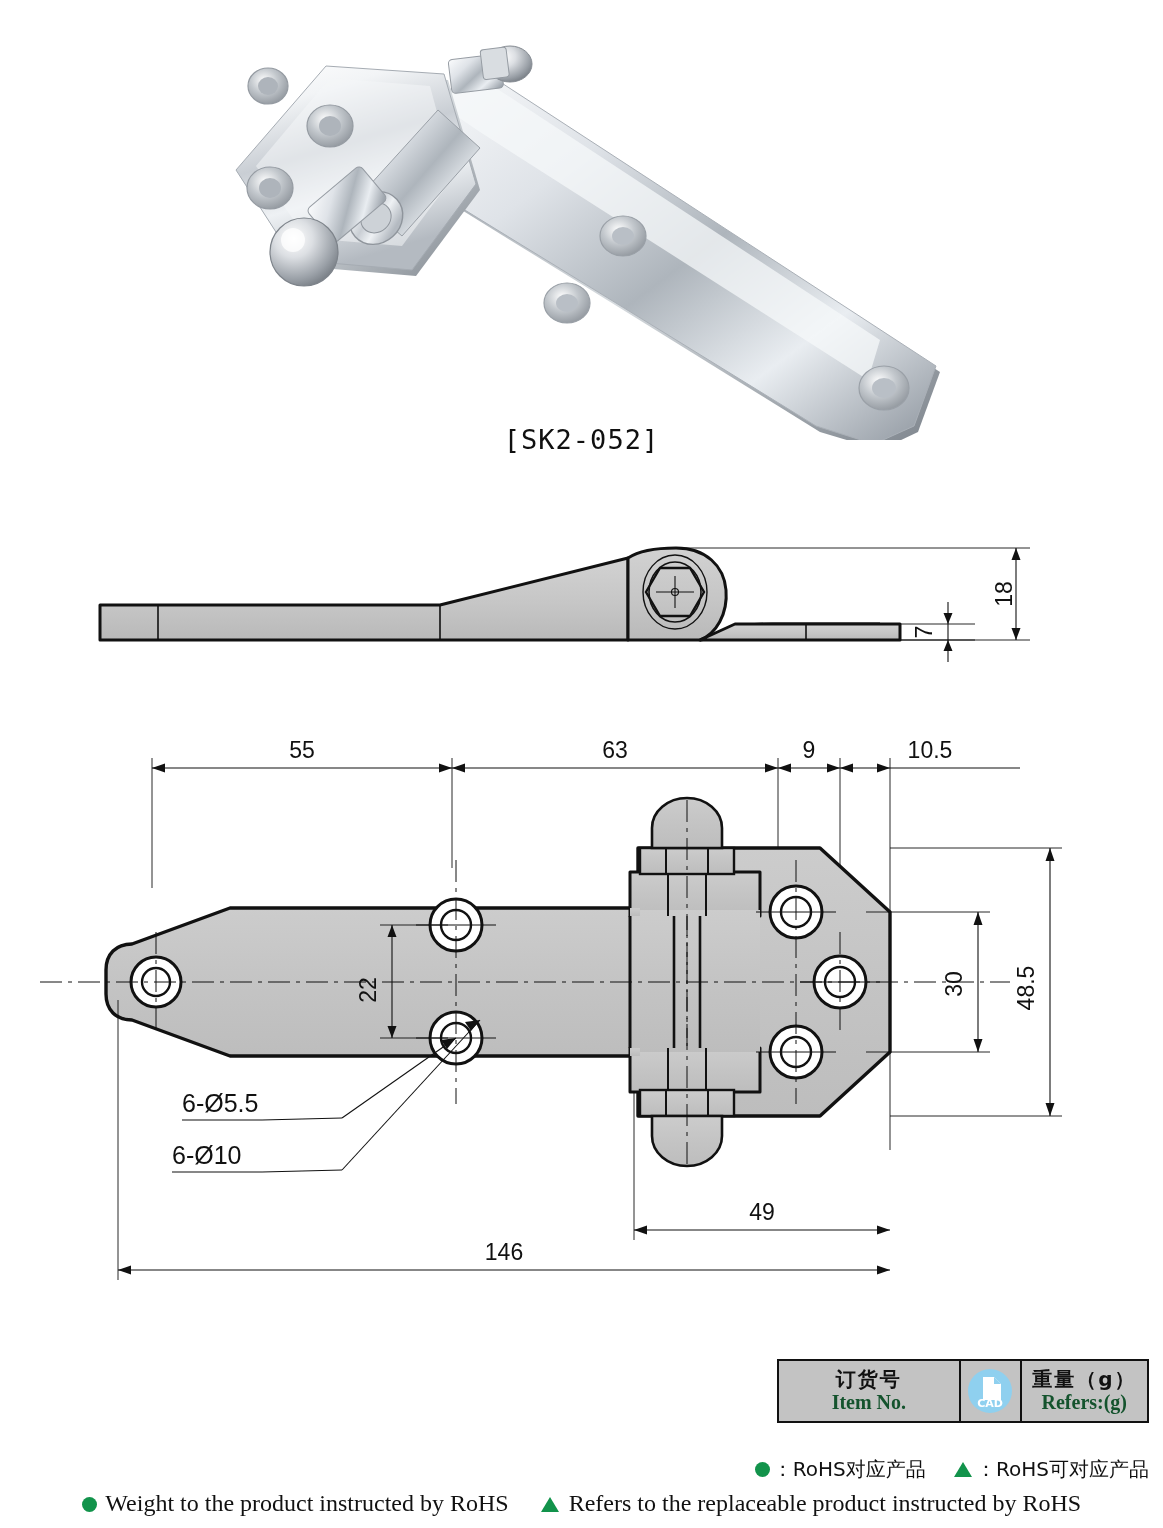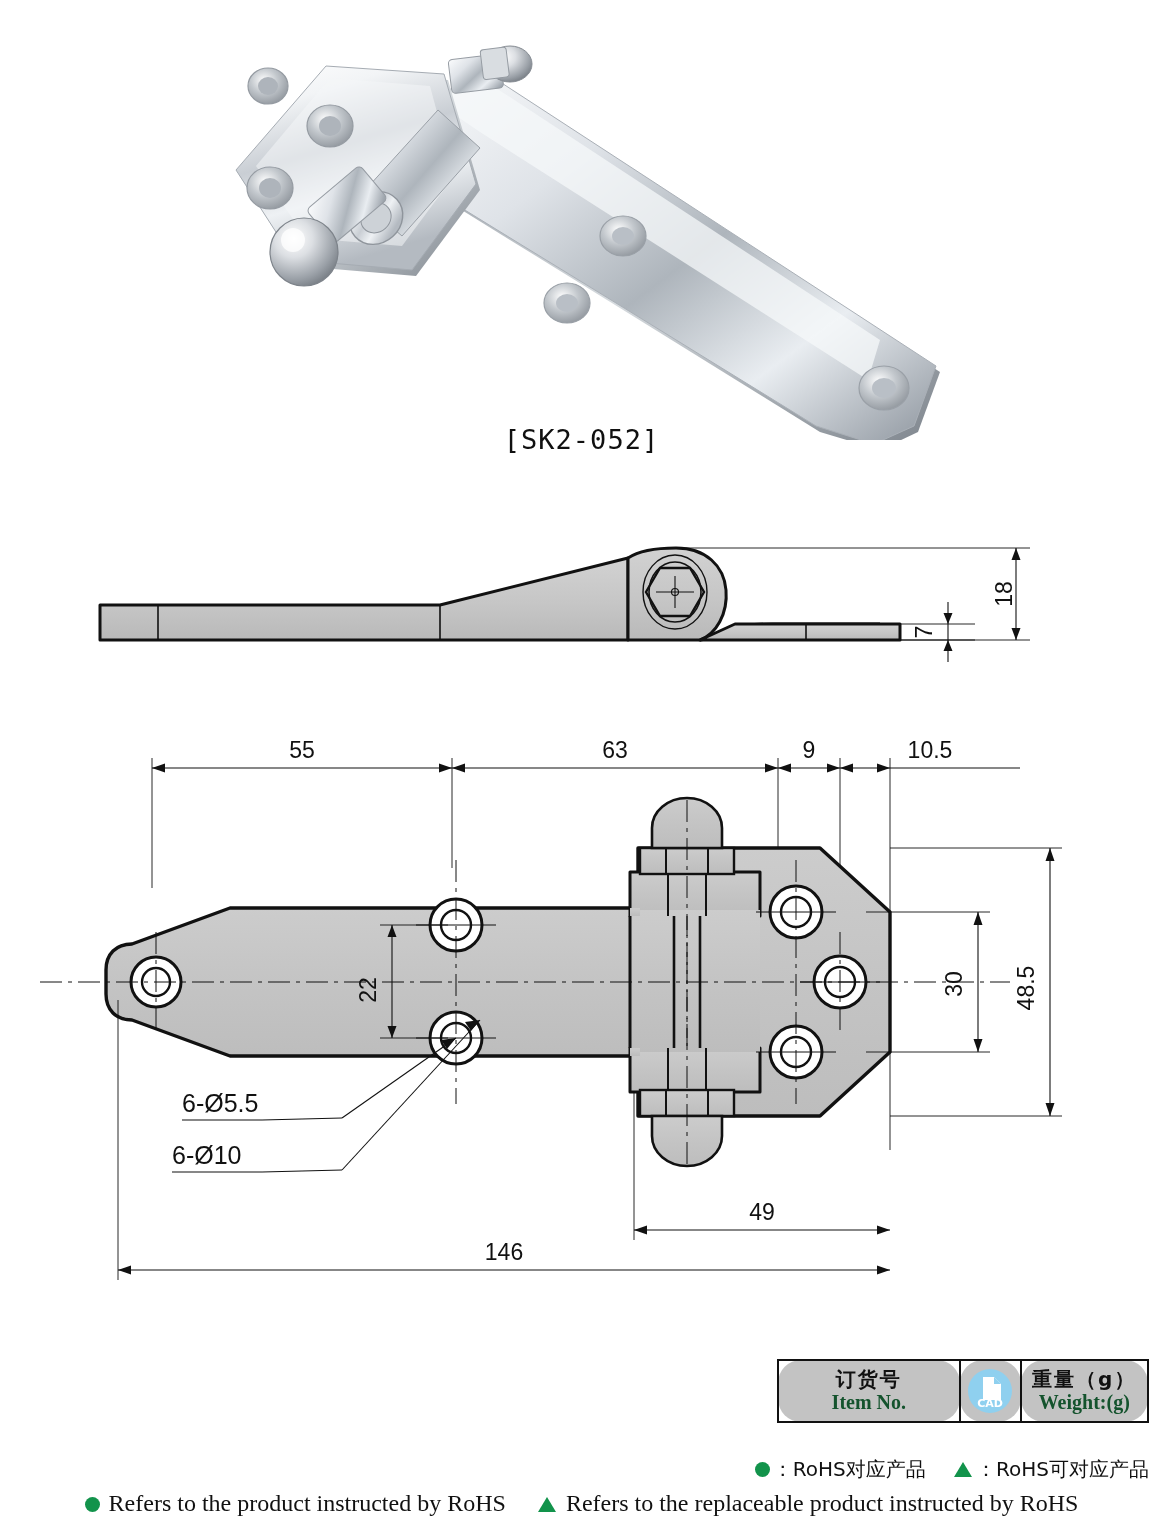--- a/index.html
+++ b/index.html
@@ -29,21 +29,21 @@
 
   
   #spec-table {
     position:absolute; left:777px; top:1359px;
     width:372px; border-collapse:collapse;
     background:#fff;
   }
   #spec-table td, #spec-table th {
     border:2px solid #111; padding:0; text-align:center; vertical-align:middle;
   }
-  .hdr-cell { background:#c3c3c3; height:62px;border-radius:23px; }
+  .hdr-cell { background:#c3c3c3; height:62px; }
   .hdr-cn {
     font-family:"DejaVu Sans", sans-serif; font-size:20px; color:#111;
     line-height:1.12; letter-spacing:2px; display:block;
   }
   .hdr-en {
     font-family:"Liberation Serif", serif; font-size:20px; color:#14532d;
     line-height:1.15; display:block;
   }
   .val-cell { height:40px; background:#ffffff;
     font-family:"DejaVu Sans Mono","Liberation Mono",monospace;
@@ -419,39 +419,39 @@
           <svg width="46" height="46" viewBox="0 0 46 46">
             <circle cx="23" cy="23" r="22" fill="#8fd0ef"></circle>
             <path d="M16,9 h11 l7,7 v16 h-18 Z" fill="#ffffff"></path>
             <path d="M27,9 v7 h7 Z" fill="#8fd0ef"></path>
             <text x="23" y="39" text-anchor="middle" font-family="DejaVu Sans, sans-serif" font-size="11" fill="#ffffff" font-weight="bold">CAD</text>
           </svg>
         </div>
       </th>
       <th class="hdr-cell col-wt">
         <span class="hdr-cn">重量（g）</span>
-        <span class="hdr-en">Weight:(g)</span>
+        <span class="hdr-en">Refers:(g)</span>
       </th>
     </tr>
   </tbody>
     </table>
 
   <div id="rohs-cn">
     <span class="seg">
       <span class="dot-green"></span><span>：RoHS对应产品</span>
     </span>
     <span class="seg">
       <span class="tri-green"></span><span>：RoHS可对应产品</span>
     </span>
   </div>
 
   <div id="rohs-en">
     <span class="seg">
       <span class="dot-green"></span>
-      <span>Refers to the product instructed by RoHS</span>
+      <span>Weight to the product instructed by RoHS</span>
     </span>
     <span class="seg">
       <span class="tri-green"></span>
       <span>Refers to the replaceable product instructed by RoHS</span>
     </span>
   </div>
 
 </div>
 
 </body></html>

